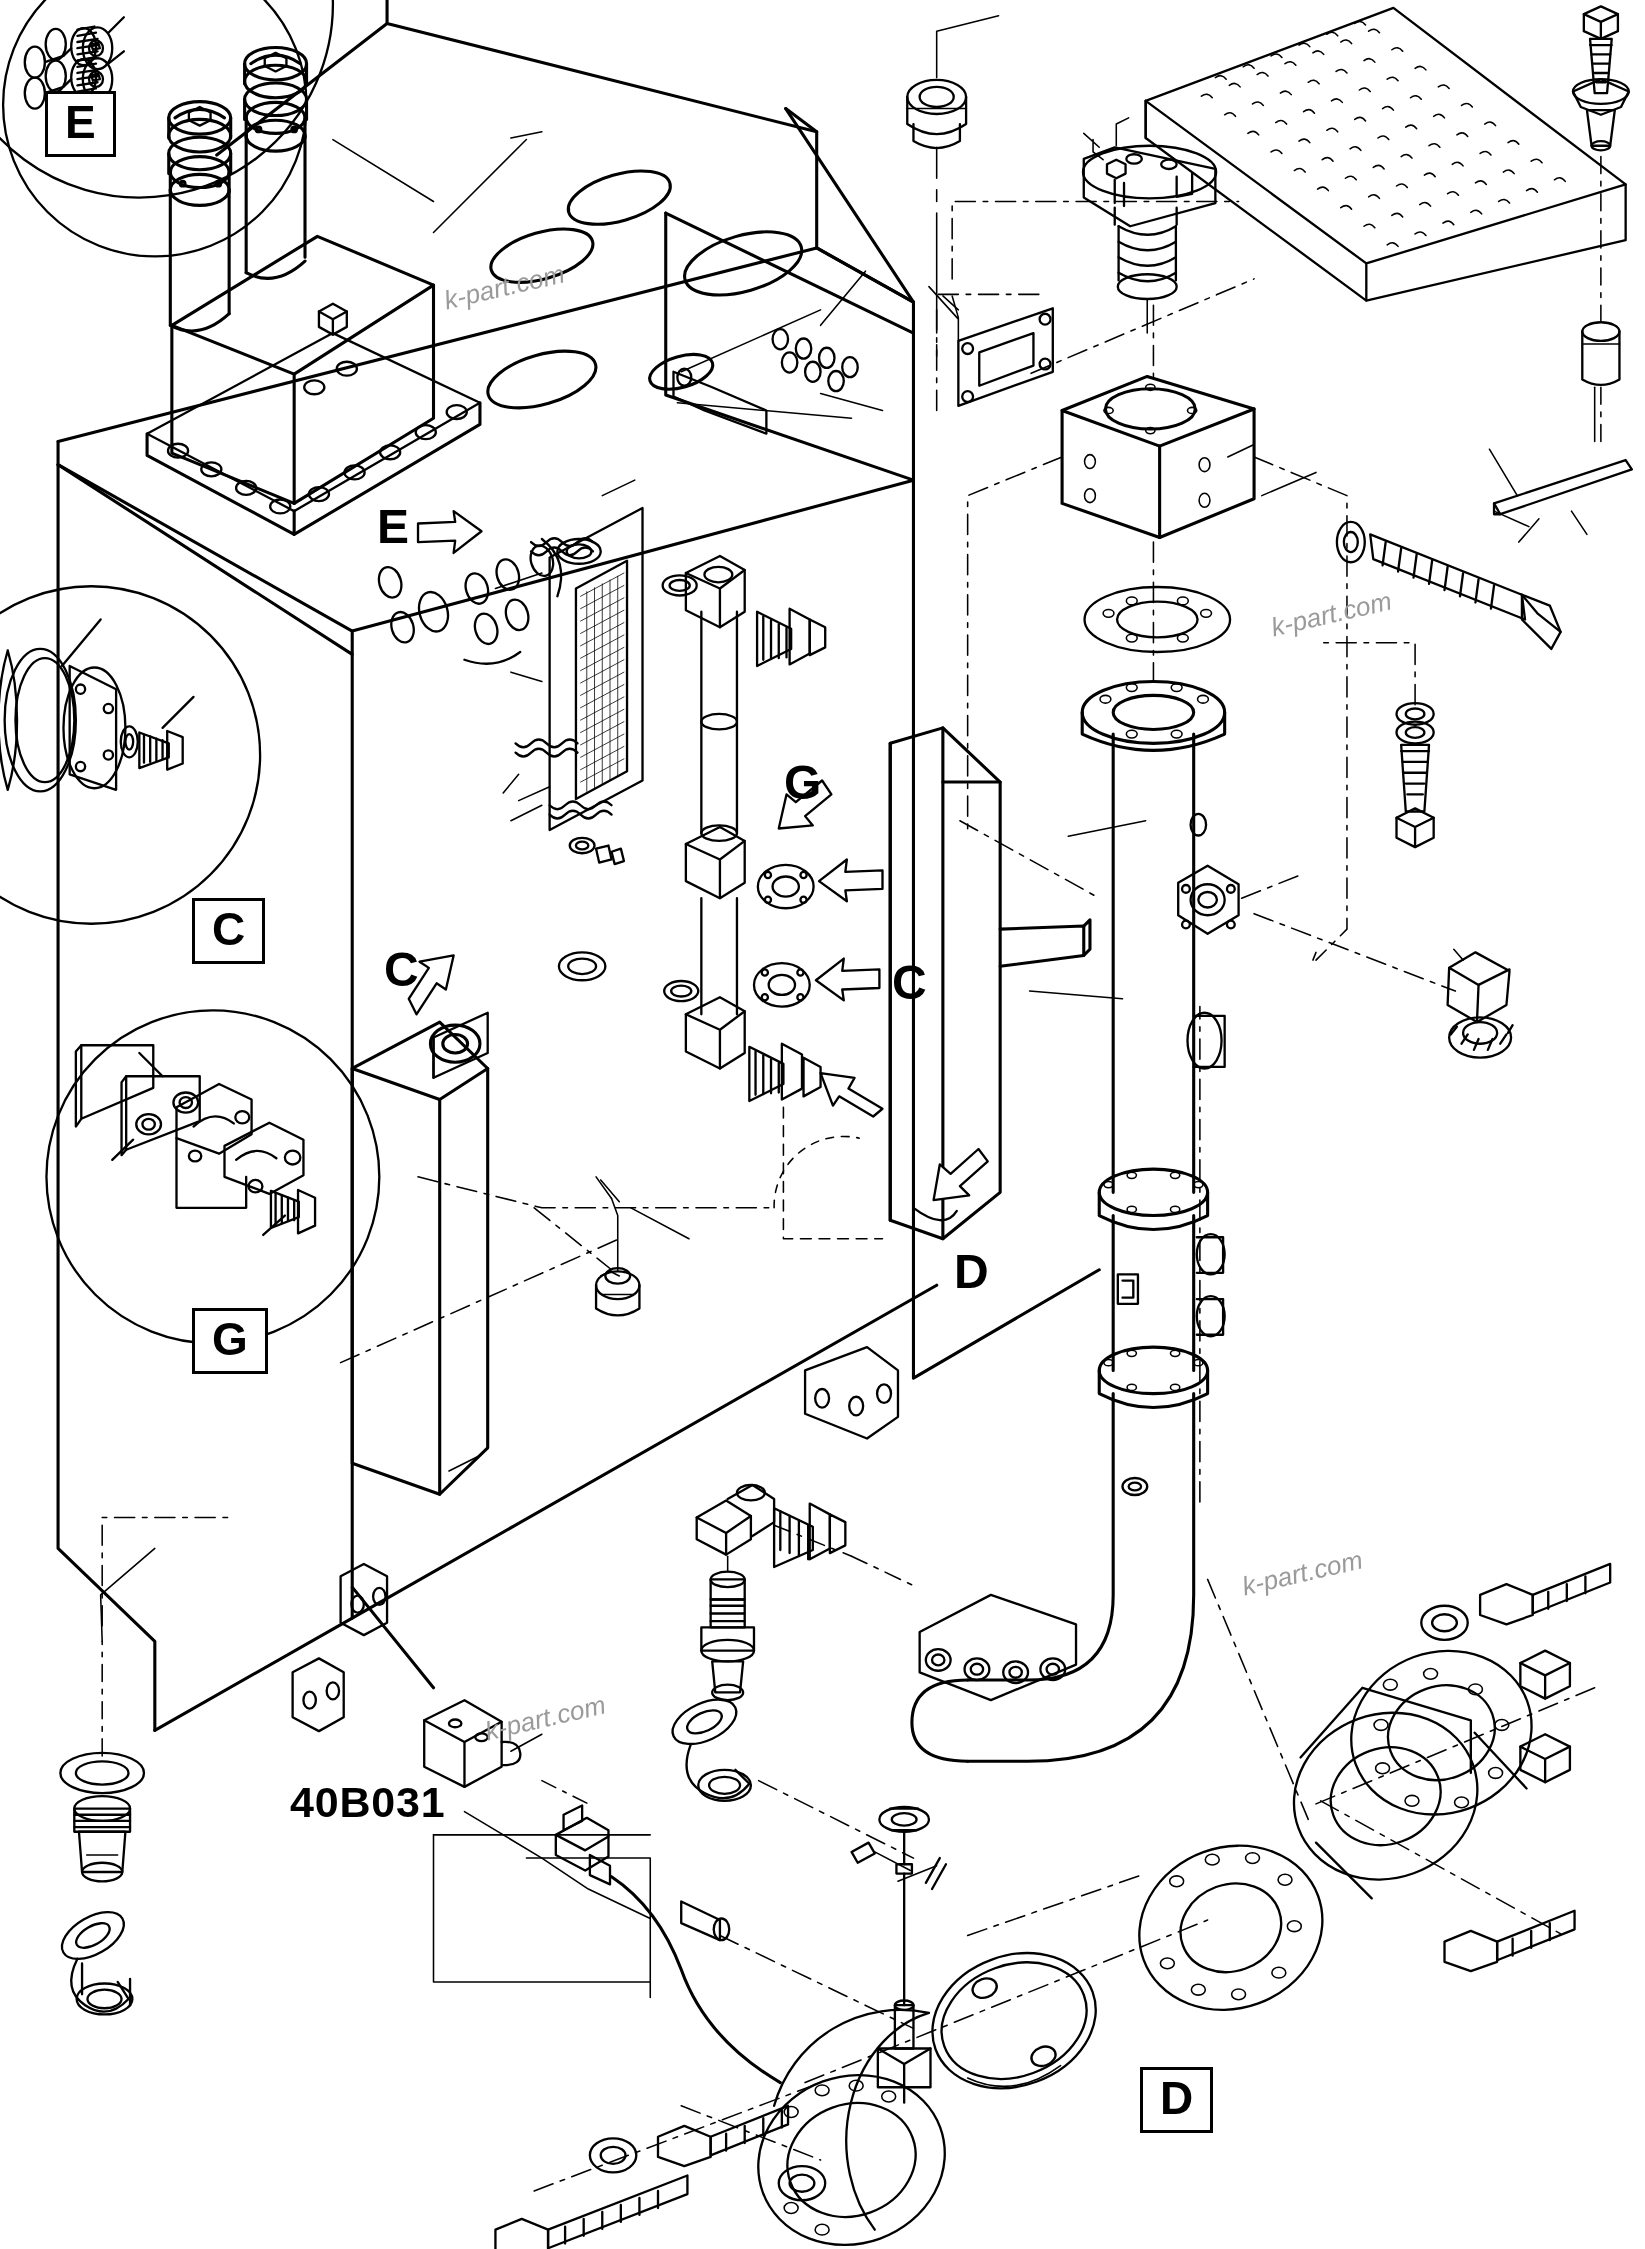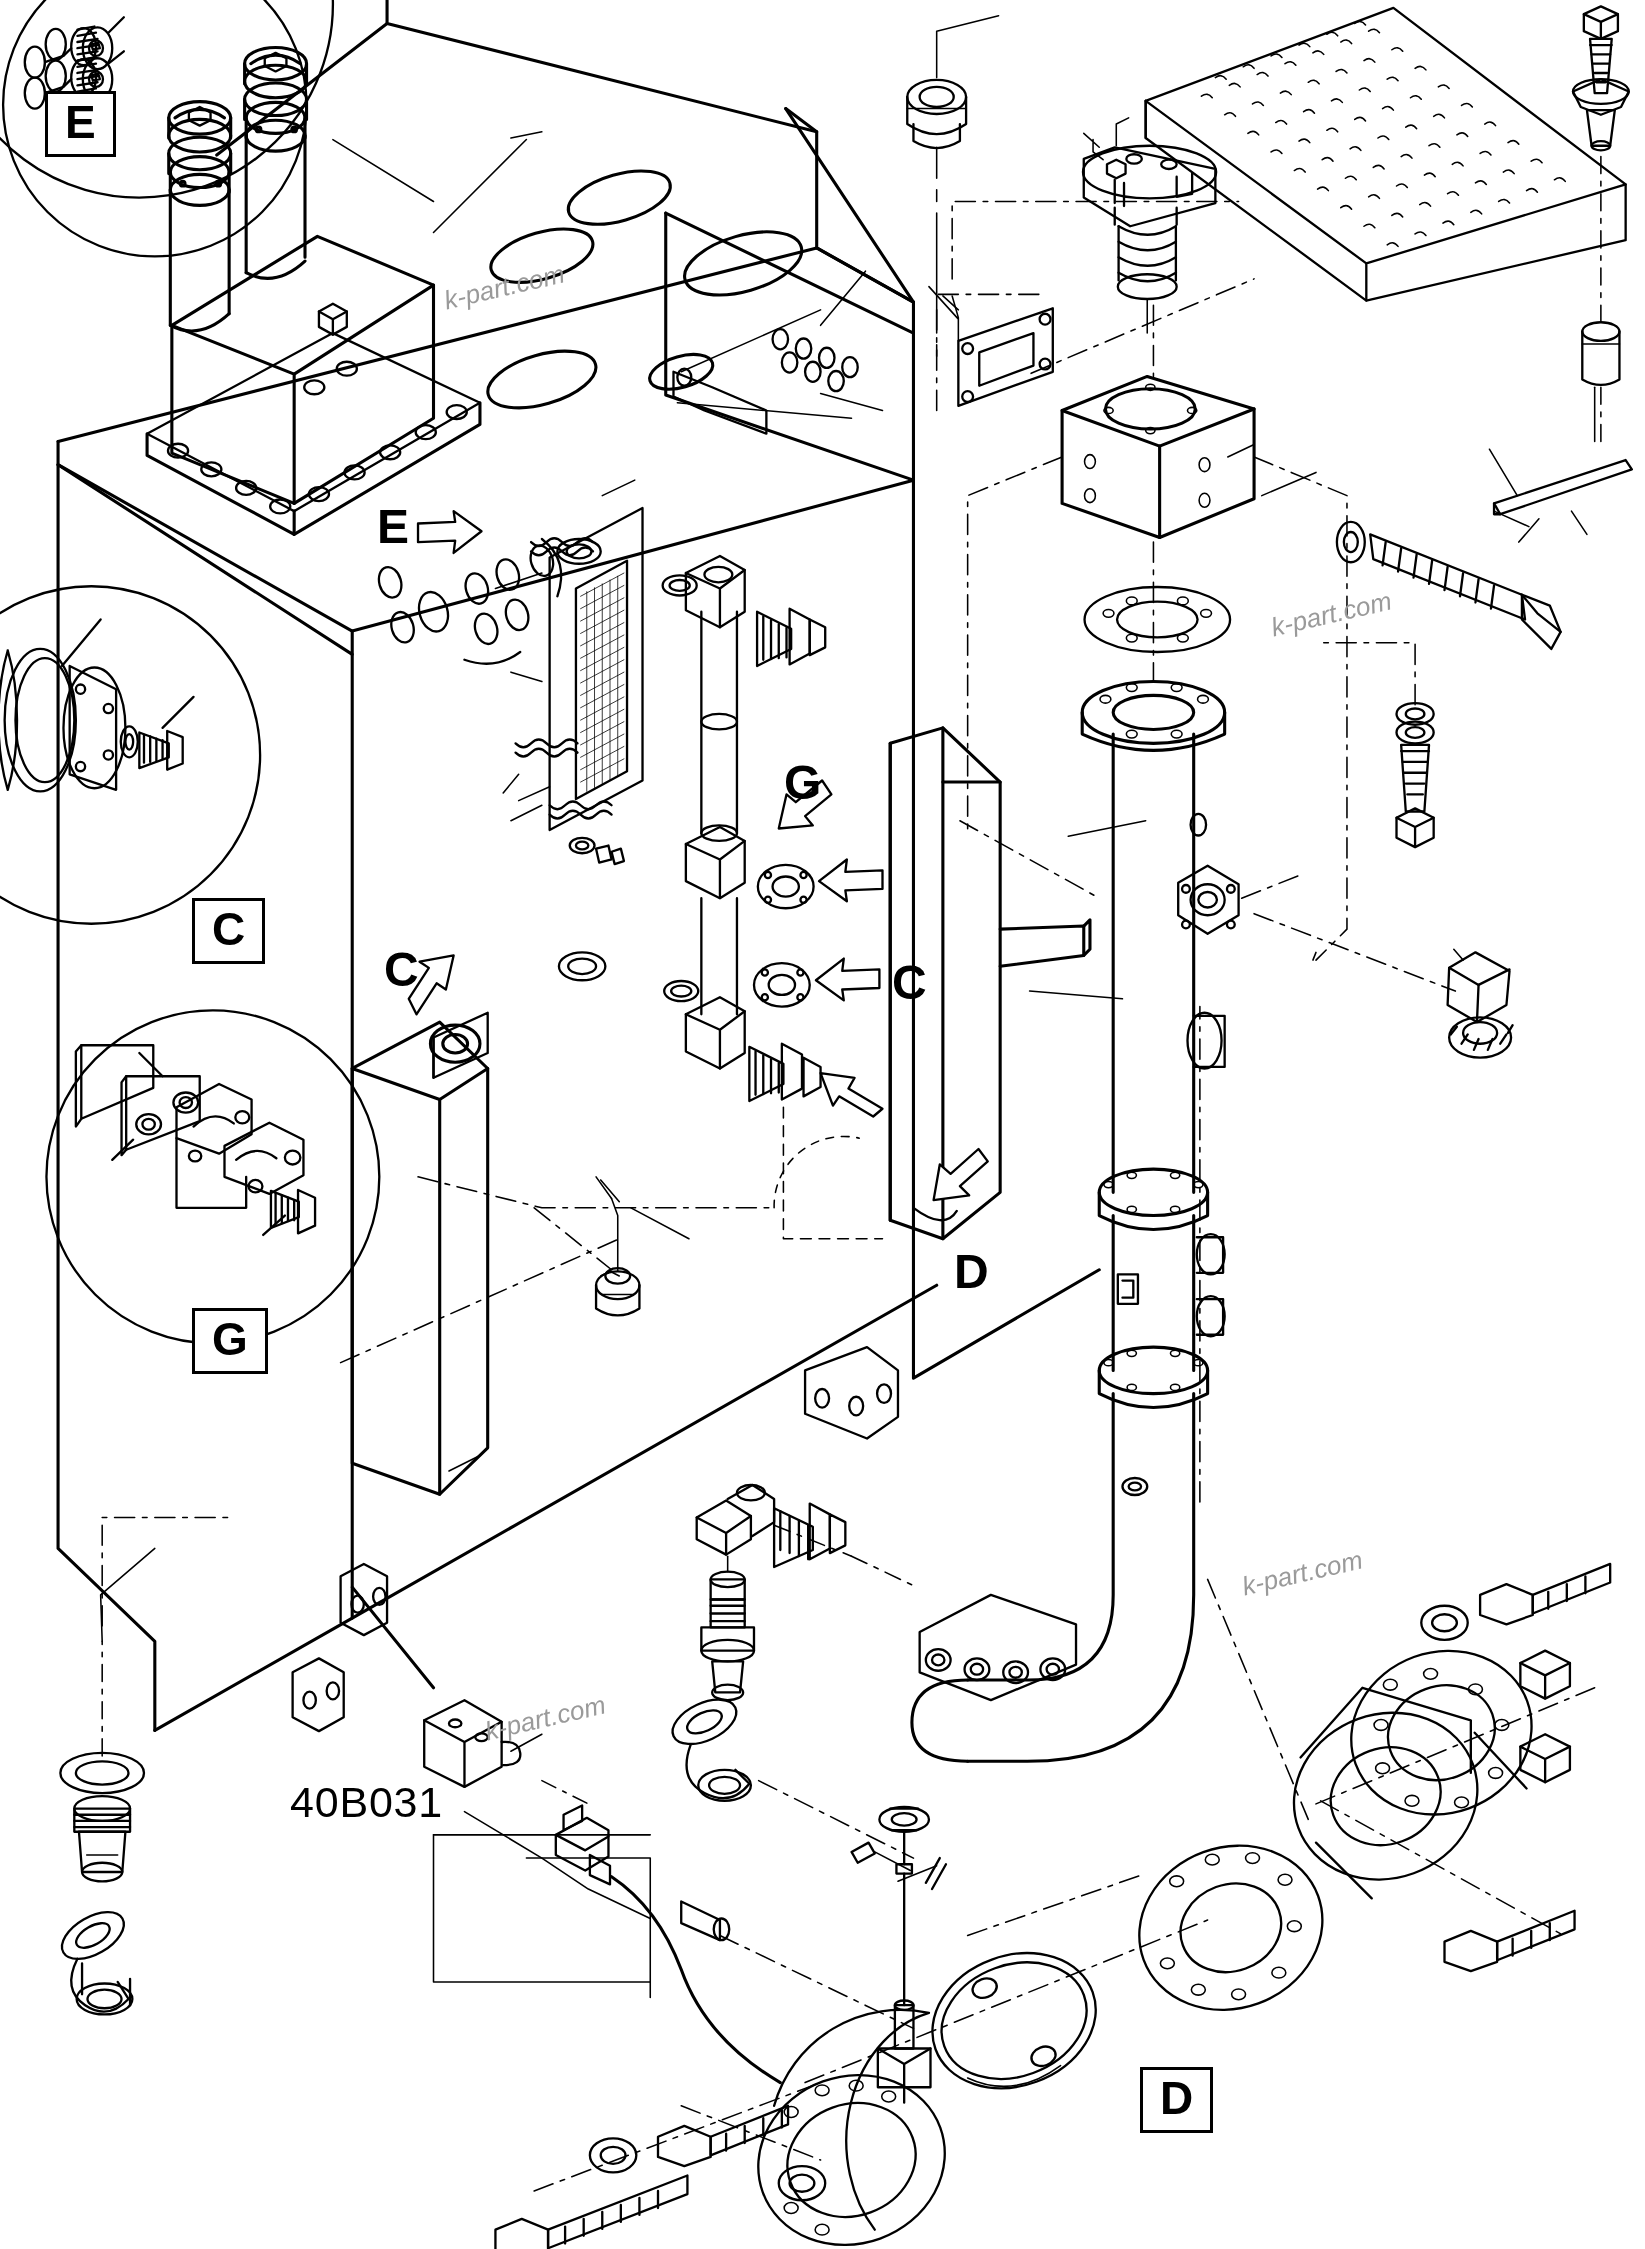--- a/index.html
+++ b/index.html
@@ -2,21 +2,21 @@
 <html style="font-size:12.4px"><head>
 <meta charset="utf-8">
 <style>
   html,body{margin:0;padding:0;background:#fff;}
   body{font-family:"Liberation Sans",sans-serif;}
   #page{position:relative;width:1645px;height:2250px;background:#fff;overflow:hidden;}
   #page svg{position:absolute;left:0;top:0;}
   .lbl{position:absolute;font-family:"Liberation Sans",sans-serif;font-weight:bold;color:#000;line-height:1;}
   .lbl-plain{font-size:48px;}
   .lbl-box{font-size:46px;border:3.1px solid #000;padding:4.6px 17px 9.3px 17px;background:#fff;}
-  .lbl-part{font-size:43px;font-weight:normal;letter-spacing:0.8px;}
+  .lbl-part{font-size:43px;font-weight:bold;letter-spacing:0.8px;}
   .wm{position:absolute;font-family:"Liberation Sans",sans-serif;font-size:26px;color:#9a9a9a;
       font-style:italic;transform:rotate(-13deg);transform-origin:left top;white-space:nowrap;}
 </style>
 </head>
 <body>
 
 <div id="page">
 
 <svg width="1645" height="2250" viewBox="0 0 2125 2906">
   <g fill="none" stroke="#000" stroke-width="3" stroke-linecap="round" stroke-linejoin="round">

